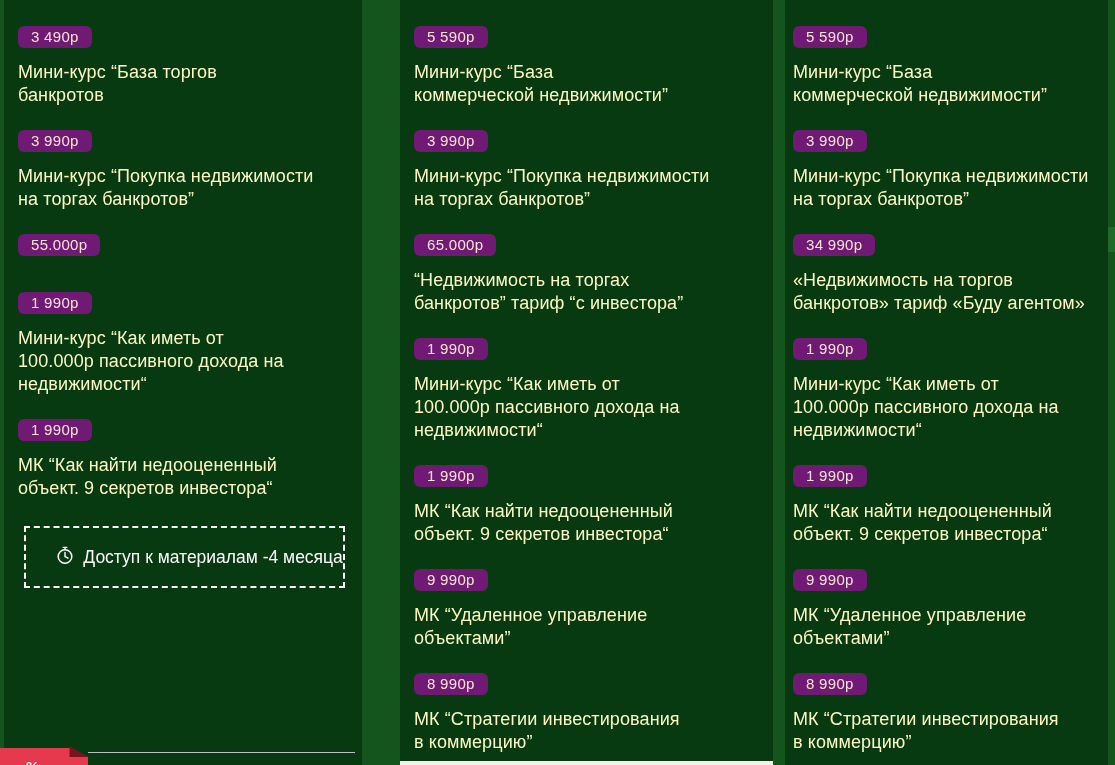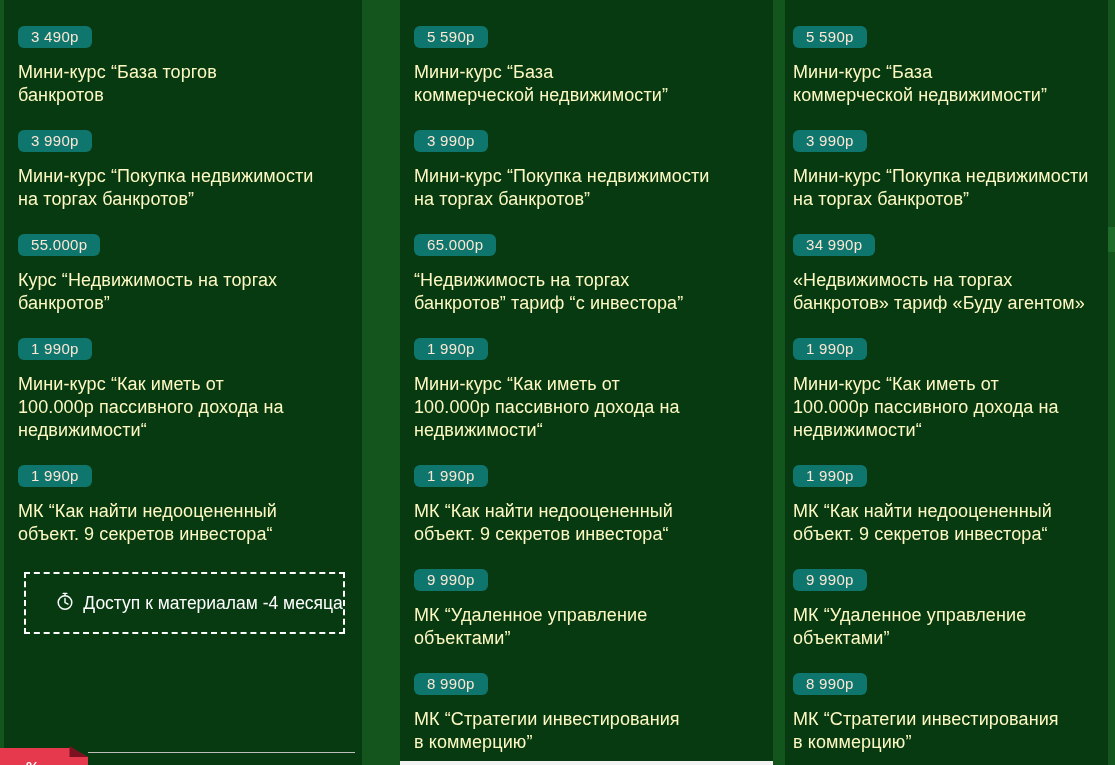--- a/index.html
+++ b/index.html
@@ -13,21 +13,21 @@
     background:#073a11; padding:26px 8px 0 14px;
   }
   #col1 { left:4px;   width:358px; }
   #col2 { left:400px; width:373px; }
   #col3 { left:785px; width:323px; padding-left:8px; padding-right:0; }
 
   .item { margin-bottom:23px; }
   .item.gap { margin-top:23px; }
 
   .badge {
-    display:inline-block; background:#0f766e; color:#fbe7d3;
+    display:inline-block; background:#701a75; color:#fbe7d3;
     font-size:15px; line-height:22px; padding:0 13px;
     border-radius:6px; margin-bottom:13px; letter-spacing:.3px;
   }
   .title {
     margin:0; color:#fef9c3; font-size:18px; line-height:23px;
     white-space:pre; letter-spacing:.1px;
   }
   .title .bold { font-weight:400; }
 
   .access-box {
@@ -78,22 +78,20 @@
     <p class="title"><span>Мини-курс “База торгов
 банкротов</span></p>
   </div>
   <div class="item">
     <span class="badge">3 990р</span>
     <p class="title"><span>Мини-курс “Покупка недвижимости
 на торгах банкротов”</span></p>
   </div>
   <div class="item gap">
     <span class="badge">55.000р</span>
-    <p class="title"><span>Курс “Недвижимость на торгах
-банкротов”</span></p>
   </div>
   <div class="item">
     <span class="badge">1 990р</span>
     <p class="title"><span>Мини-курс “Как иметь от
 100.000р пассивного дохода на
 недвижимости“</span></p>
   </div>
   <div class="item">
     <span class="badge">1 990р</span>
     <p class="title"><span>МК “Как найти недооцененный
@@ -159,21 +157,21 @@
     <p class="title"><span>Мини-курс “База
 коммерческой недвижимости”</span></p>
   </div>
   <div class="item">
     <span class="badge">3 990р</span>
     <p class="title"><span>Мини-курс “Покупка недвижимости
 на торгах банкротов”</span></p>
   </div>
   <div class="item gap">
     <span class="badge">34 990р</span>
-    <p class="title"><span>«Недвижимость на торгах
+    <p class="title"><span>«Недвижимость на торгов
 банкротов» </span><span class="bold">тариф «Буду агентом»</span></p>
   </div>
   <div class="item">
     <span class="badge">1 990р</span>
     <p class="title"><span>Мини-курс “Как иметь от
 100.000р пассивного дохода на
 недвижимости“</span></p>
   </div>
   <div class="item">
     <span class="badge">1 990р</span>

